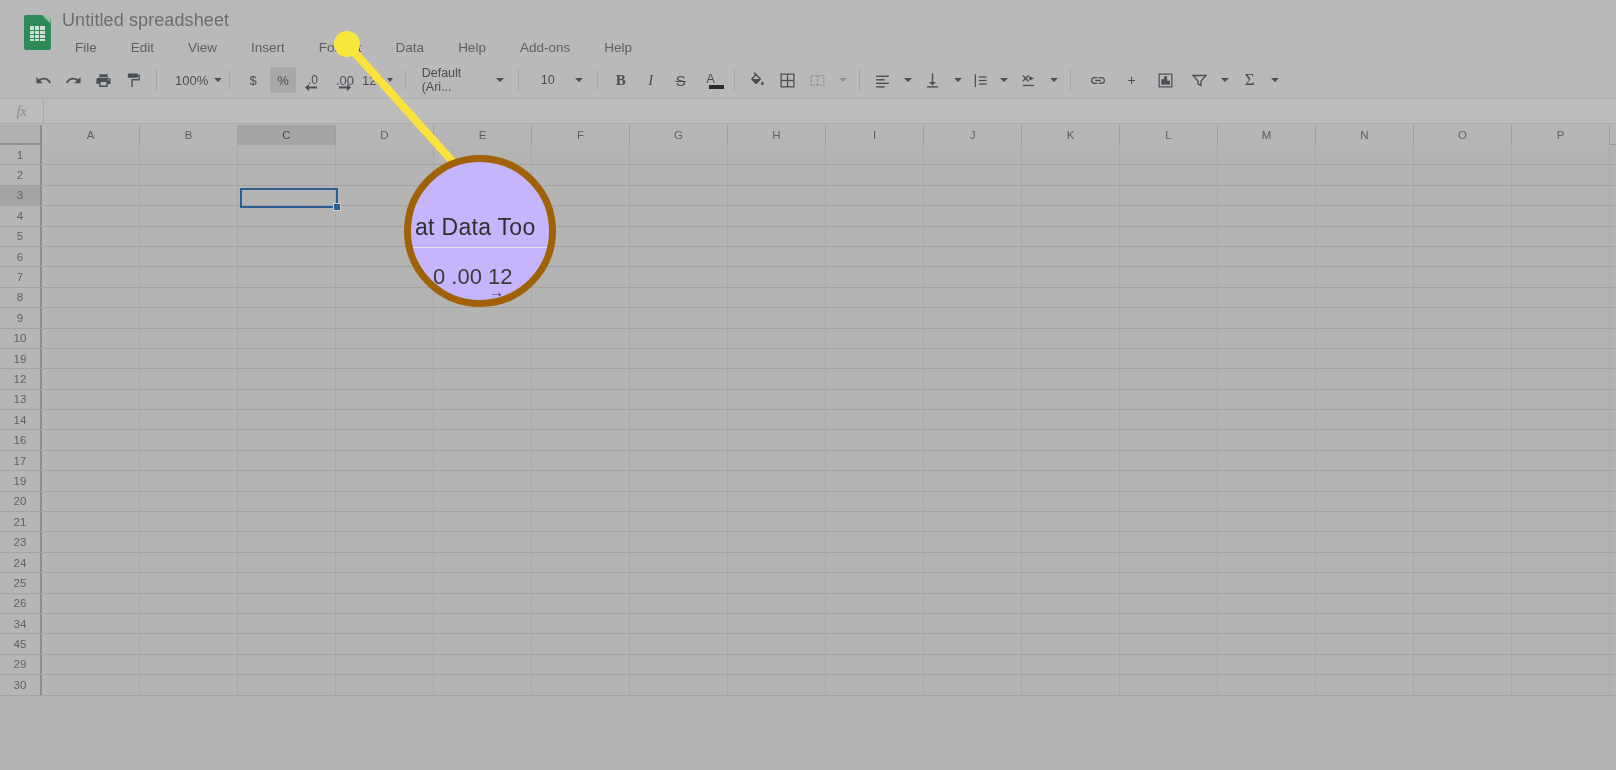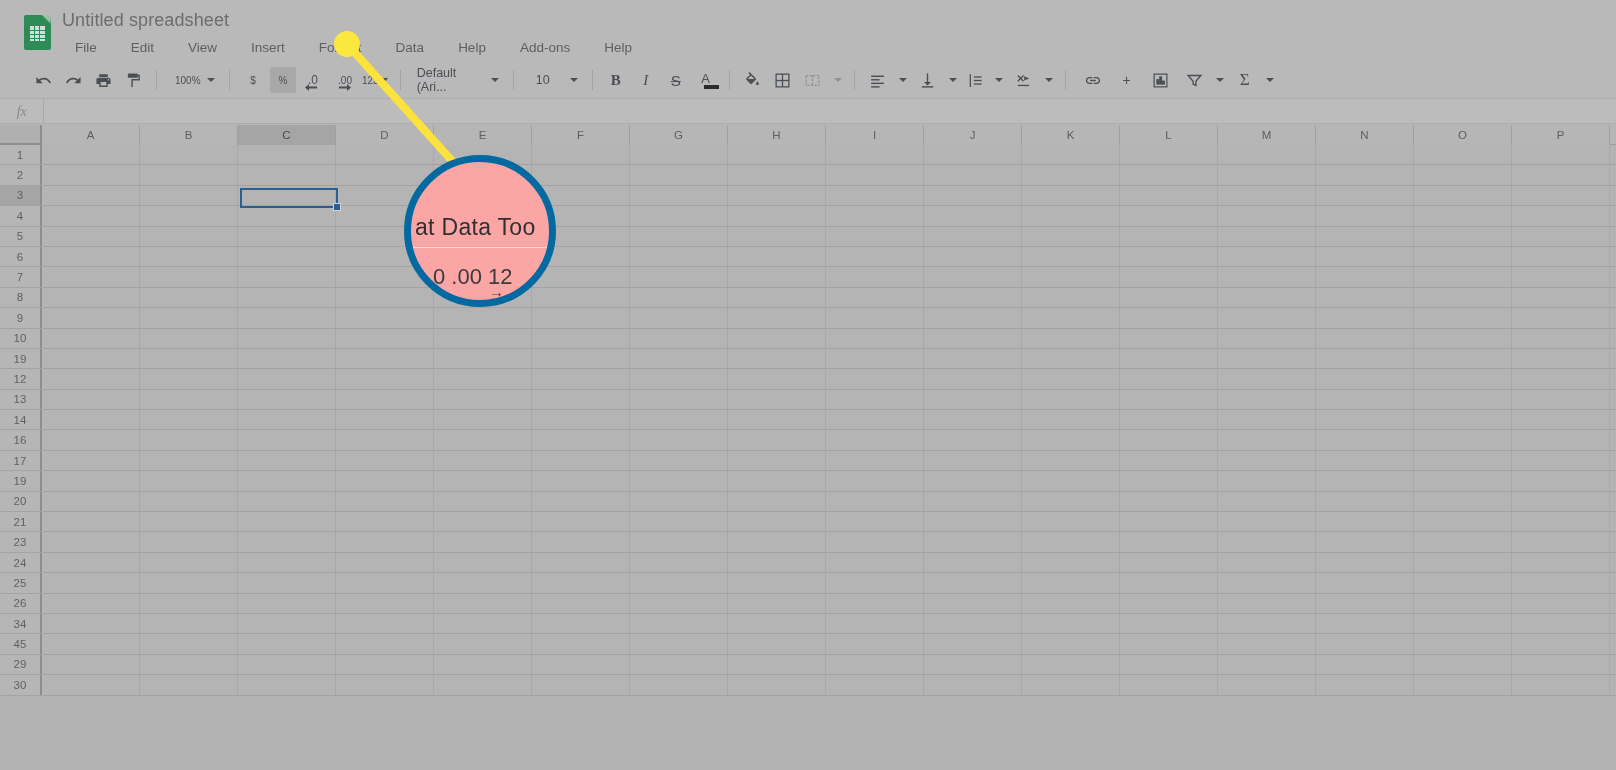--- a/index.html
+++ b/index.html
@@ -95,21 +95,21 @@
     flex: none;
   }
   .tb-btn svg { display: block; }
   .tb-sep {
     width: 1px; height: 20px;
     background: #a4a4a4;
     margin: 0 8px;
     flex: none;
   }
   .tb-text {
-    font-size: 10px; color: #4a4f55;
+    font-size: 13px; color: #4a4f55;
     display: flex; align-items: center; justify-content: center;
     height: 26px; cursor: pointer;
     flex: none;
   }
   .zoom-box {
     width: 56px; justify-content: flex-start; padding-left: 10px;
   }
   .caret {
     width: 0; height: 0;
     border-left: 4px solid transparent;
@@ -251,22 +251,22 @@
     left: 334px; top: 31px;
     width: 26px; height: 26px;
     border-radius: 50%;
     background: #fbe83f;
   }
   .magnifier {
     position: absolute;
     left: 404px; top: 155px;
     width: 152px; height: 152px;
     border-radius: 50%;
-    background: #fca5a5;
-    border: 7px solid #0369a1;
+    background: #c4b5fd;
+    border: 7px solid #a16207;
     overflow: hidden;
   }
   .mag-inner {
     position: absolute; left: 0; top: 0;
     width: 100%; height: 100%;
   }
   .mag-menurow {
     position: absolute; left: 0; top: 46px;
     width: 100%; height: 40px;
     display: flex; align-items: center;
@@ -361,21 +361,21 @@
     <div class="tb-btn tb-highlight">
       <span class="tb-text">%</span>
     </div>
     <div class="tb-btn" style="position:relative;">
       <span class="tb-text" style="font-size:12px;">.0</span>
       <svg style="position:absolute;left:5px;bottom:2px;" width="12" height="7" viewBox="0 0 12 7" fill="#4a4f55">
           <path d="M4 0L0 3.5 4 7V4.6h8V2.4H4z"></path>
         </svg>
     </div>
     <div class="tb-btn" style="position:relative;width:30px;">
-      <span class="tb-text" style="font-size:10px;">.00</span>
+      <span class="tb-text" style="font-size:13px;">.00</span>
       <svg style="position:absolute;left:9px;bottom:2px;" width="12" height="7" viewBox="0 0 12 7" fill="#4a4f55">
           <path d="M8 0l4 3.5L8 7V4.6H0V2.4h8z"></path>
         </svg>
     </div>
     <div class="dropdown">
       <span class="tb-text">123</span>
       <span class="caret sm"></span>
     </div>
 
     <div class="tb-sep" style="margin-left:12px;"></div>

